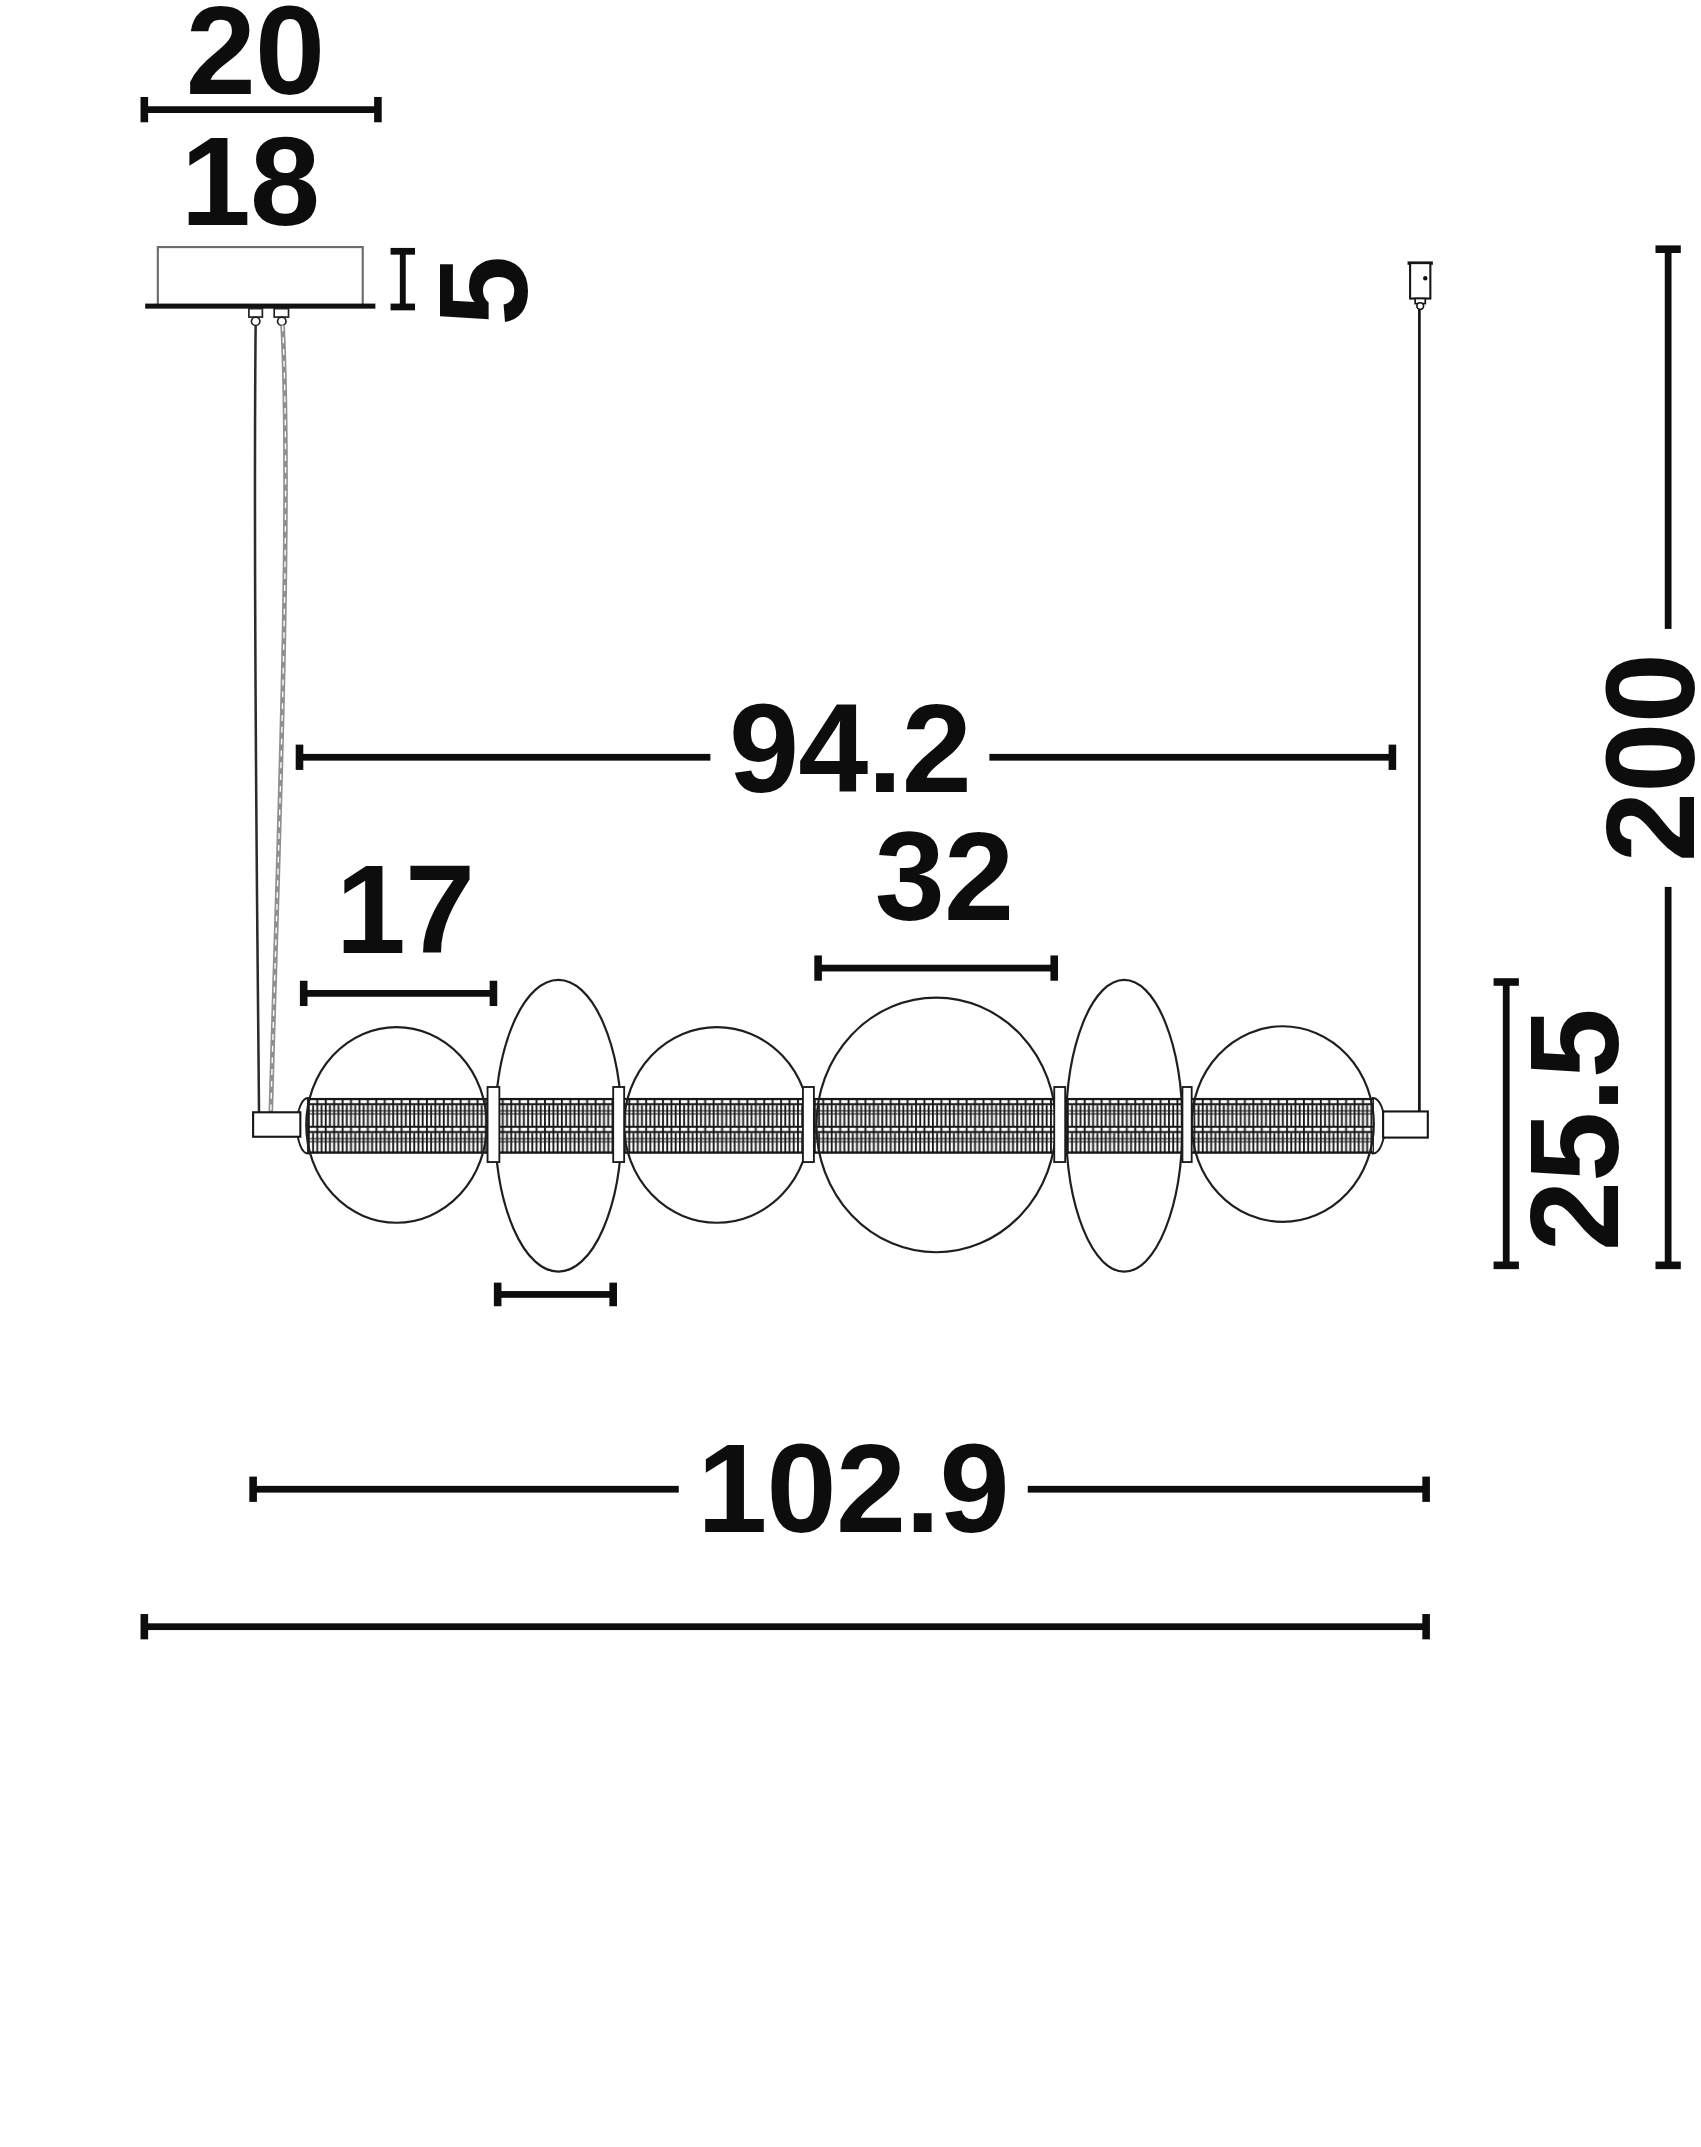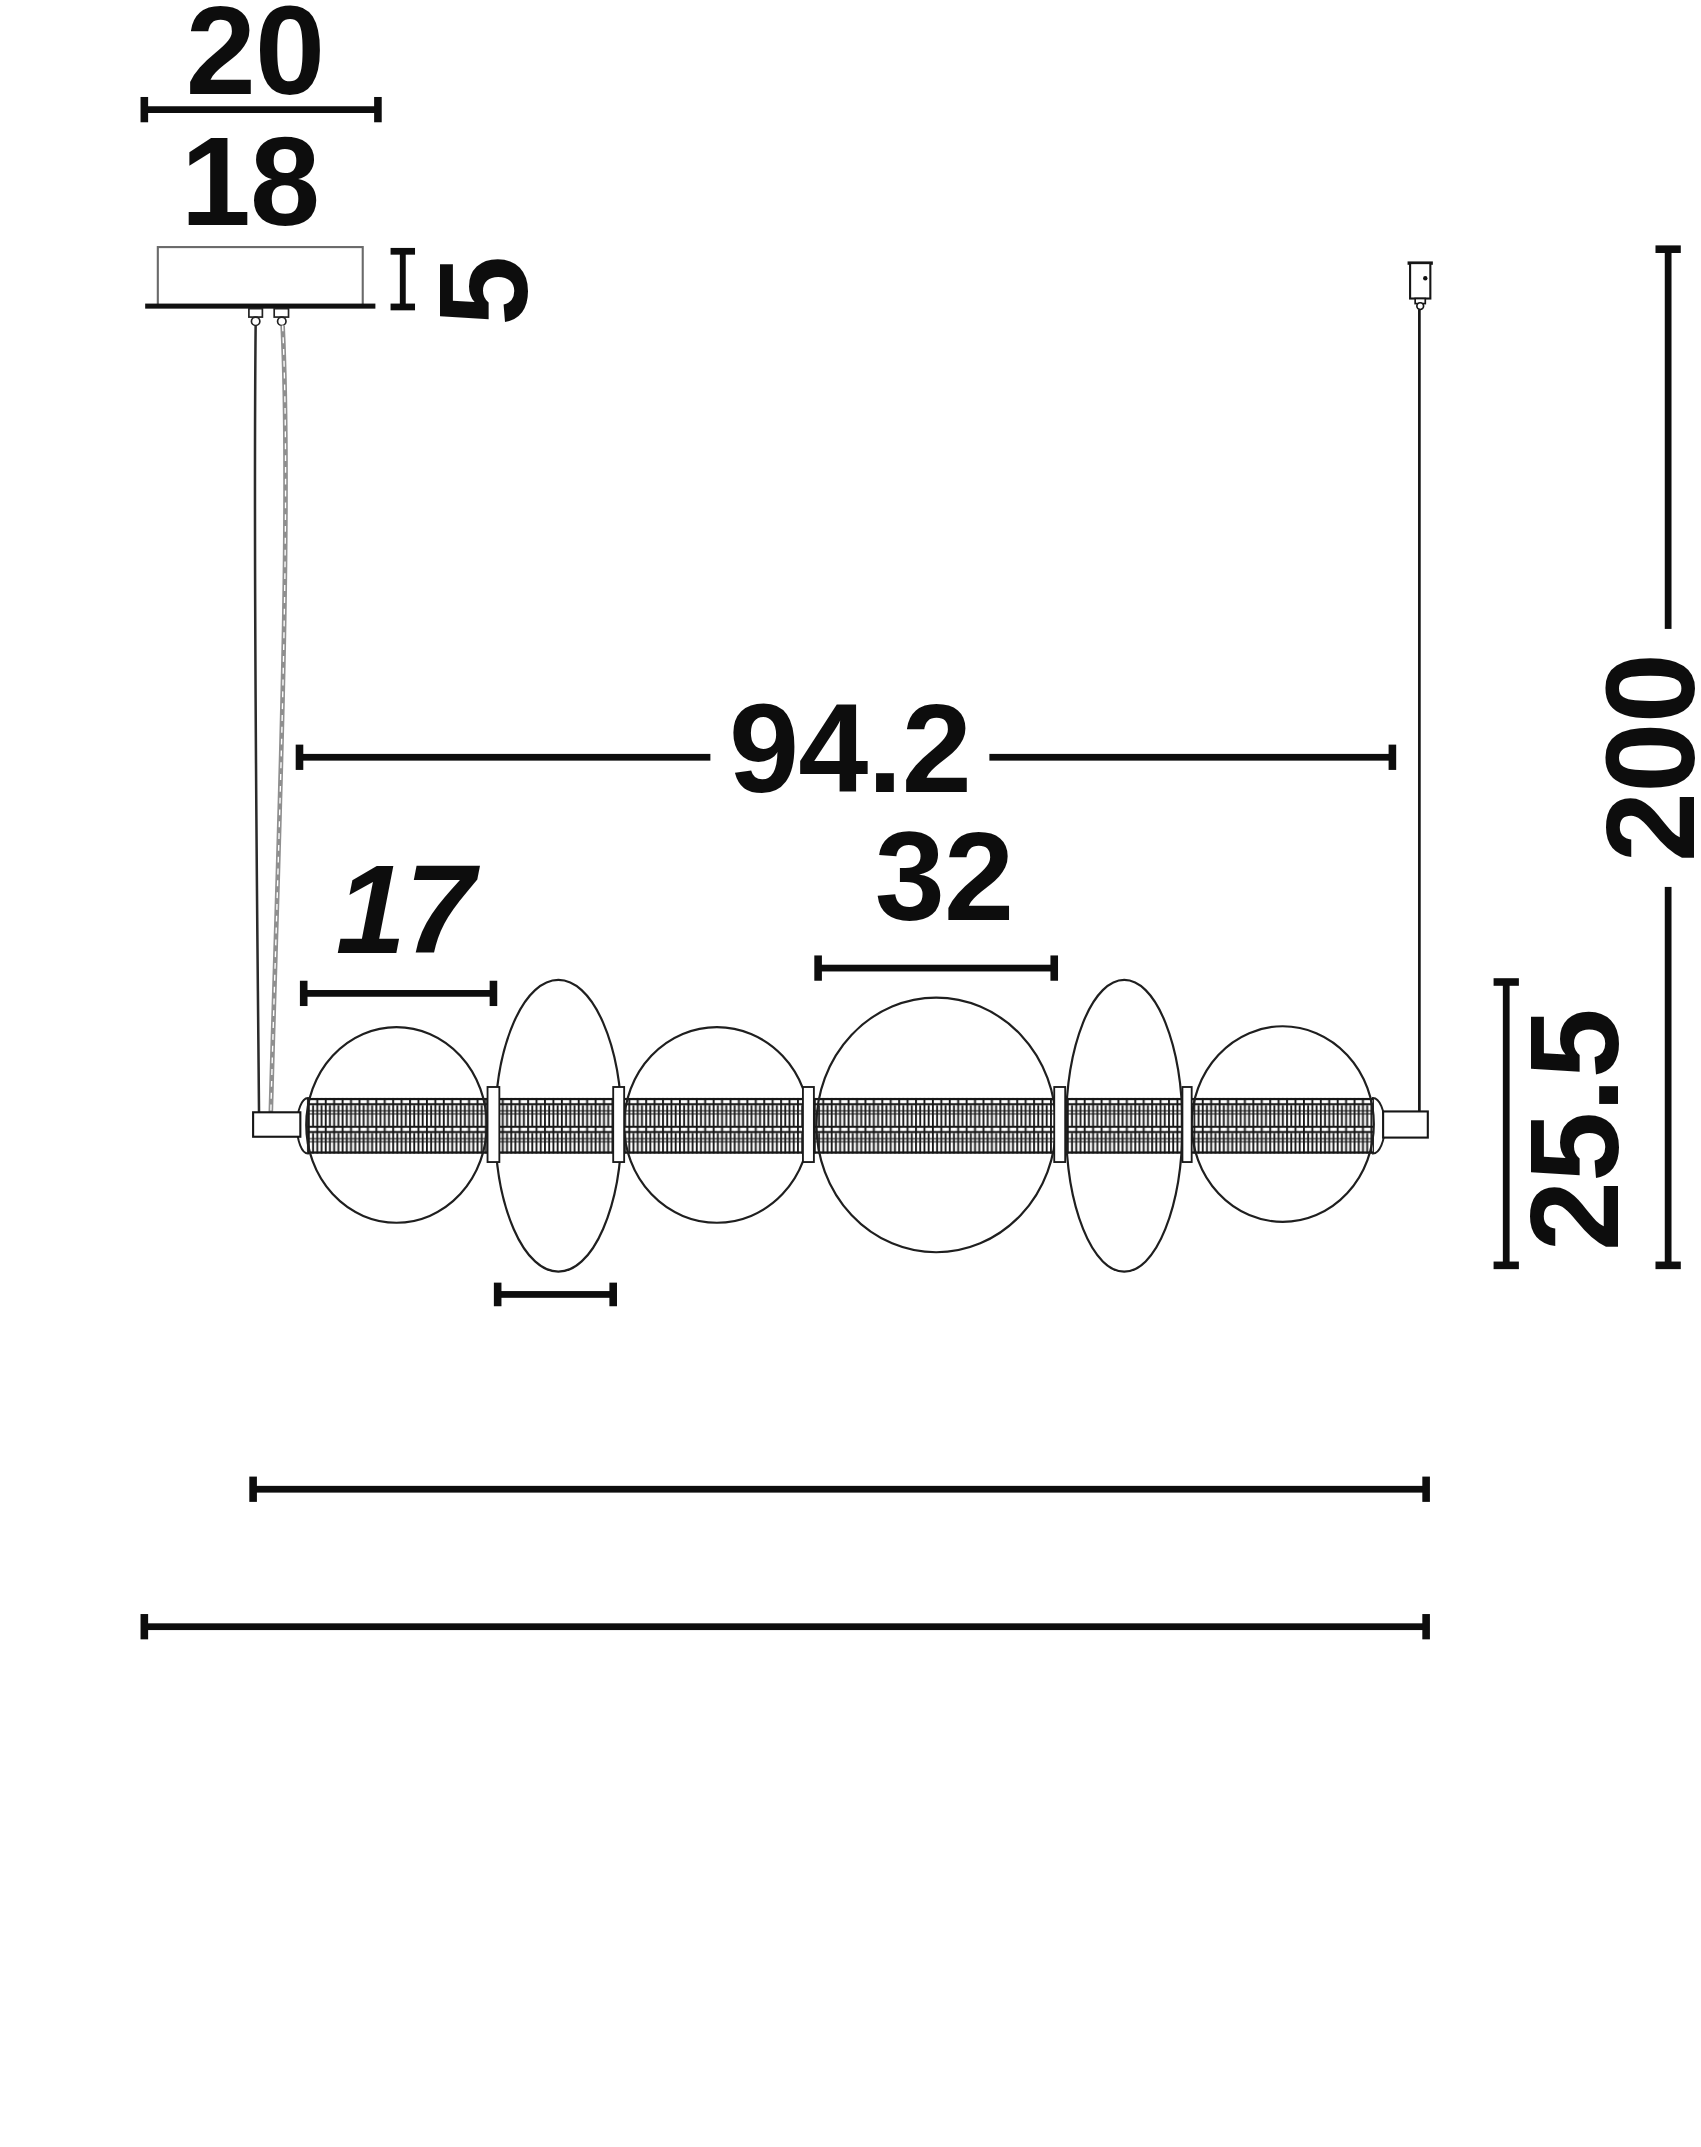--- a/index.html
+++ b/index.html
@@ -161,20 +161,21 @@
       </g>
     </g>
   </svg>
 
   <div class="dim-label" style="left:255px;top:51px;">20</div>
   <div class="dim-label" style="left:250px;top:182px;text-align:center;">18</div>
   <div class="dim-label rot" style="left:484px;top:291px;">5</div>
 
   <div class="dim-label on-line" style="left:850px;top:749px;">94.2</div>
   <div class="dim-label" style="left:944px;top:877px;">32</div>
-  <div class="dim-label" style="left:405px;top:910px;font-style:italic;">17</div>
+  <div class="dim-label" style="left:405px;top:910px;">17</div>
 
   <div class="dim-label rot" style="left:1575px;top:1130px;">25.5</div>
   <div class="dim-label rot on-line" style="left:1651px;top:758px;">200</div>
 
+  <div class="dim-label on-line" style="left:853px;top:1489px;">102.9</div>
 
 </div>
 
 
 </body></html>

